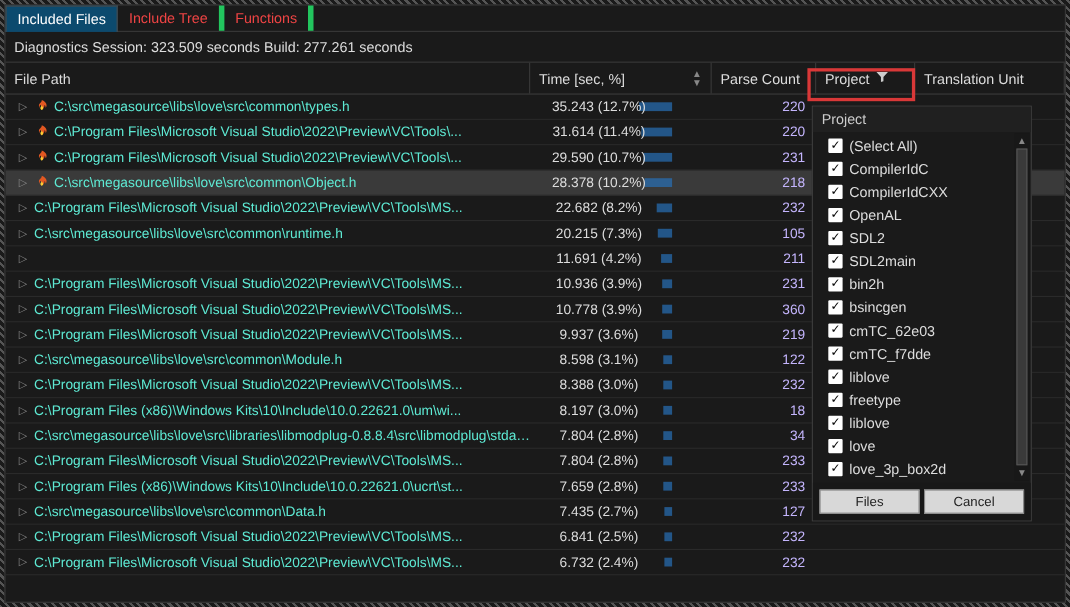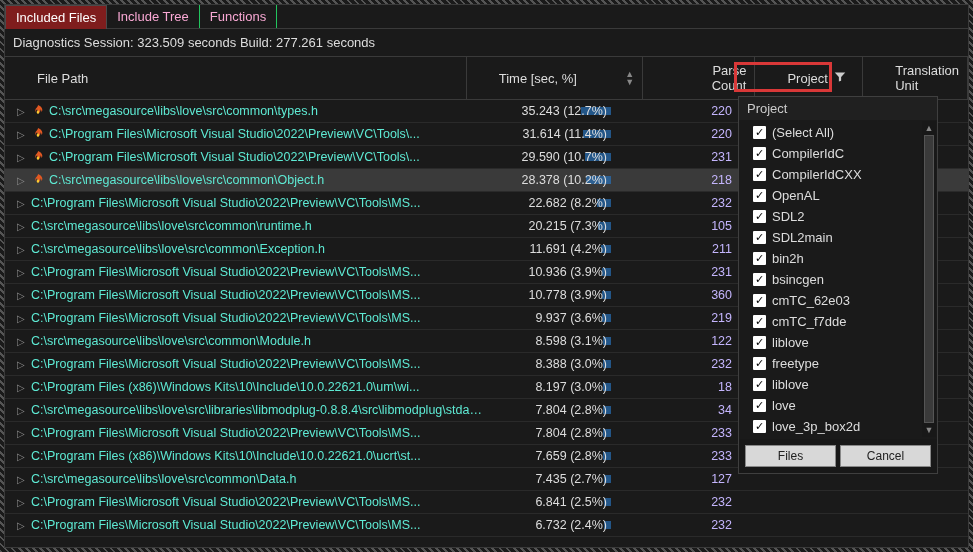--- a/index.html
+++ b/index.html
@@ -32,27 +32,27 @@
       repeating-linear-gradient(45deg,#555 0,#555 2px,#1a1a1a 2px,#1a1a1a 5px);
     z-index: -1;
   }
   
   .tabs {
     display: flex;
     border-bottom: 1px solid #3a3a3a;
   }
   .tab {
     padding: 4px 10px;
-    border-right: 1px solid #22c55e;
-    color: #f9a8d4;
+    border-right: 5px solid #22c55e;
+    color: #ef4444;
     cursor: pointer;
     font-size: 13px;
   }
   .tab.active {
-    background: #7f1d1d;
+    background: #0c4a6e;
     color: #fff;
     border: 1px solid #4a4a4a;
     border-bottom: none;
     margin-bottom: -1px;
   }
   
   .session {
     padding: 6px 8px;
     color: #ddd;
     font-size: 13px;
@@ -64,21 +64,20 @@
     border-bottom: 1px solid #3a3a3a;
     font-size: 13px;
     color: #ddd;
   }
   .headers > div {
     padding: 6px 8px;
     border-right: 1px solid #3a3a3a;
     display: flex;
     align-items: center;
     gap: 6px;
-    margin-left: 24px;
   }
   .col-path { width: 477px; }
   .col-time { width: 165px; }
   .col-parse { width: 95px; text-align: right; justify-content: flex-start;}
   .col-proj { width: 90px; }
   .col-tu { flex: 1; border-right: none;}
   .sort-indicator {
     margin-left: auto;
     color: #888;
     font-size: 9px;
@@ -118,21 +117,21 @@
   }
   .fire {
     width: 14px; height: 14px; flex: none; display: flex; align-items: center;
   }
   .fire svg { width: 14px; height: 14px; }
   .pathtxt {
     color: #5eead4; overflow: hidden; text-overflow: ellipsis;
   }
   .cell-time {
     width: 165px;
-    text-align: right;
+    text-align: center;
     padding-right: 40px;
     position: relative;
     color: #ddd;
   }
   .cell-time .bar {
     position: absolute;
     right: 36px;
     top: 3px;
     bottom: 3px;
     background: #2870b8;
@@ -366,21 +365,20 @@
       <span class="val">20.215 (7.3%)</span>
     </div>
     <div class="cell-parse">105</div>
     <div class="cell-proj"></div>
     <div class="cell-tu"></div>
       </div>
       <div class="row">
     <div class="cell-path">
       <span class="expander">▷</span>
 
-      <span class="pathtxt">C:\src\megasource\libs\love\src\common\Exception.h</span>
     </div>
     <div class="cell-time">
       <div class="bar" style="width:10px"></div>
       <span class="val">11.691 (4.2%)</span>
     </div>
     <div class="cell-parse">211</div>
     <div class="cell-proj"></div>
     <div class="cell-tu"></div>
       </div>
       <div class="row">

